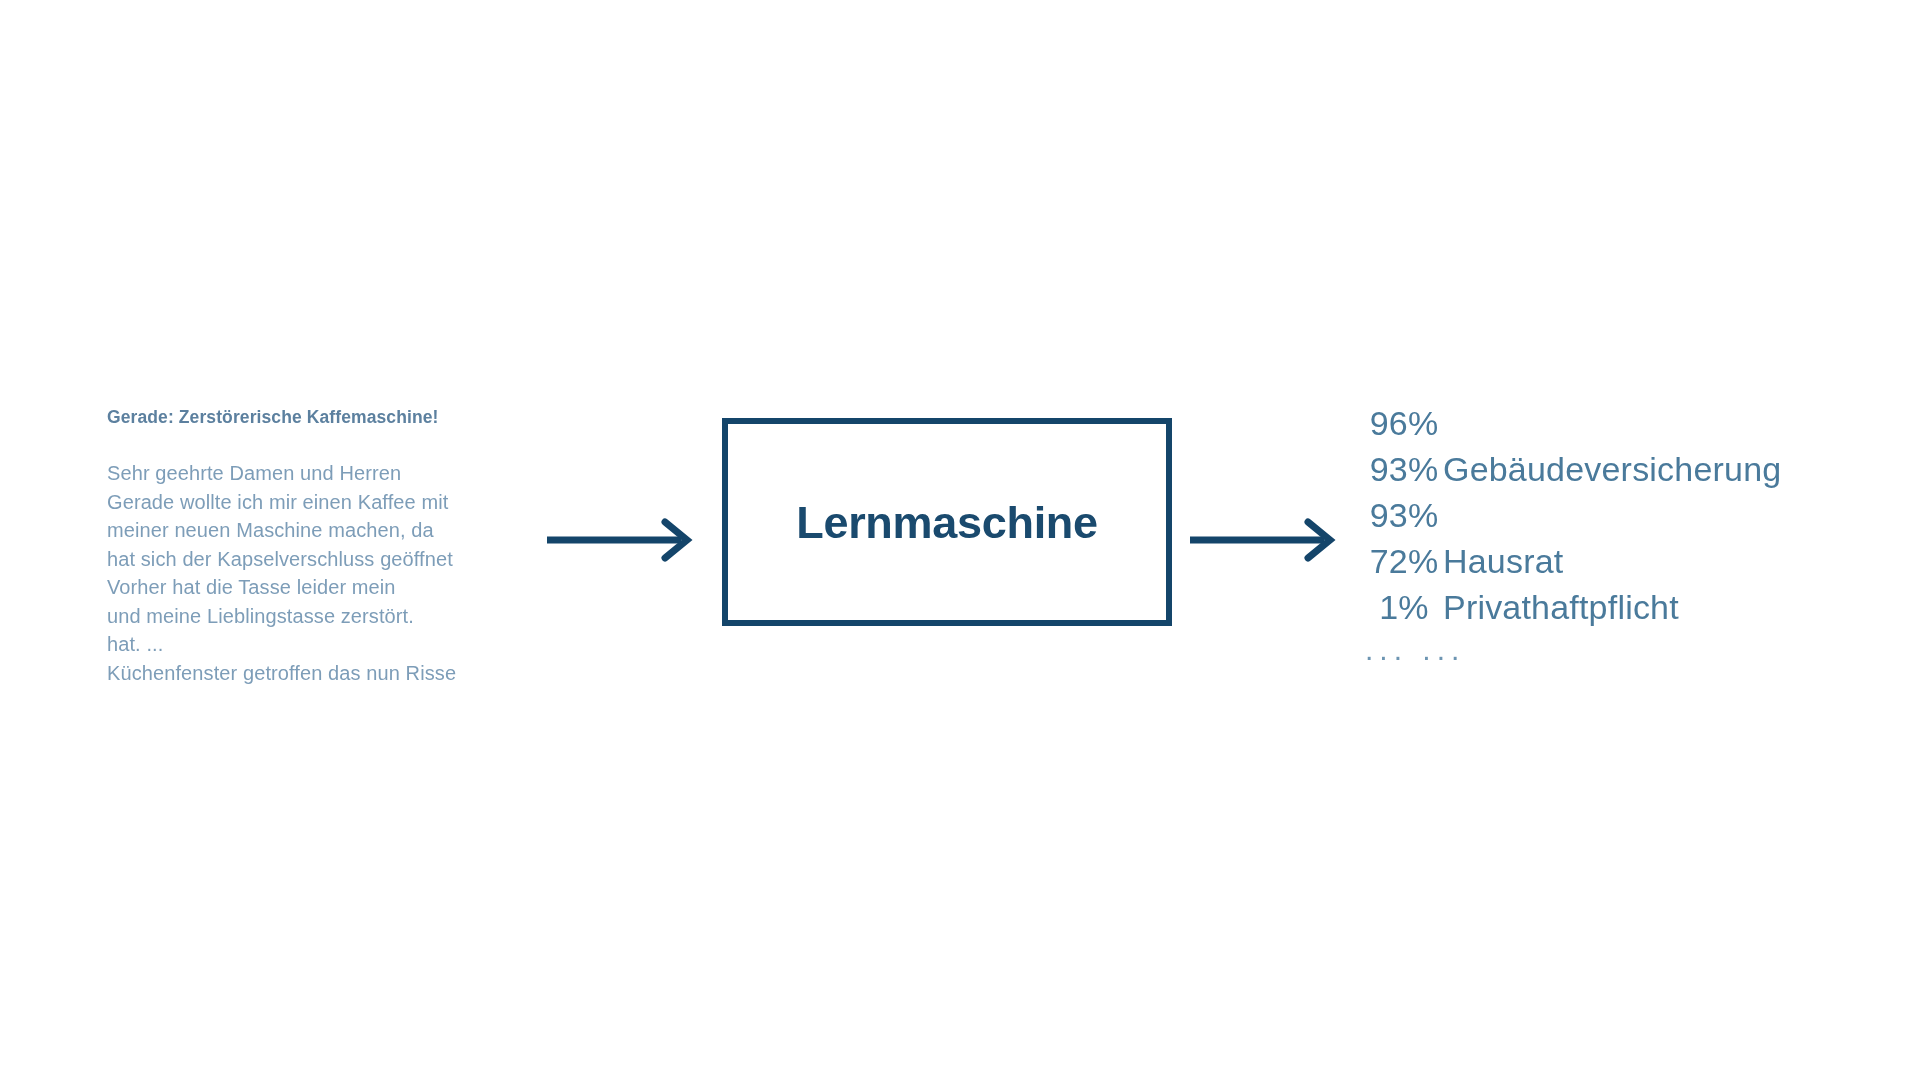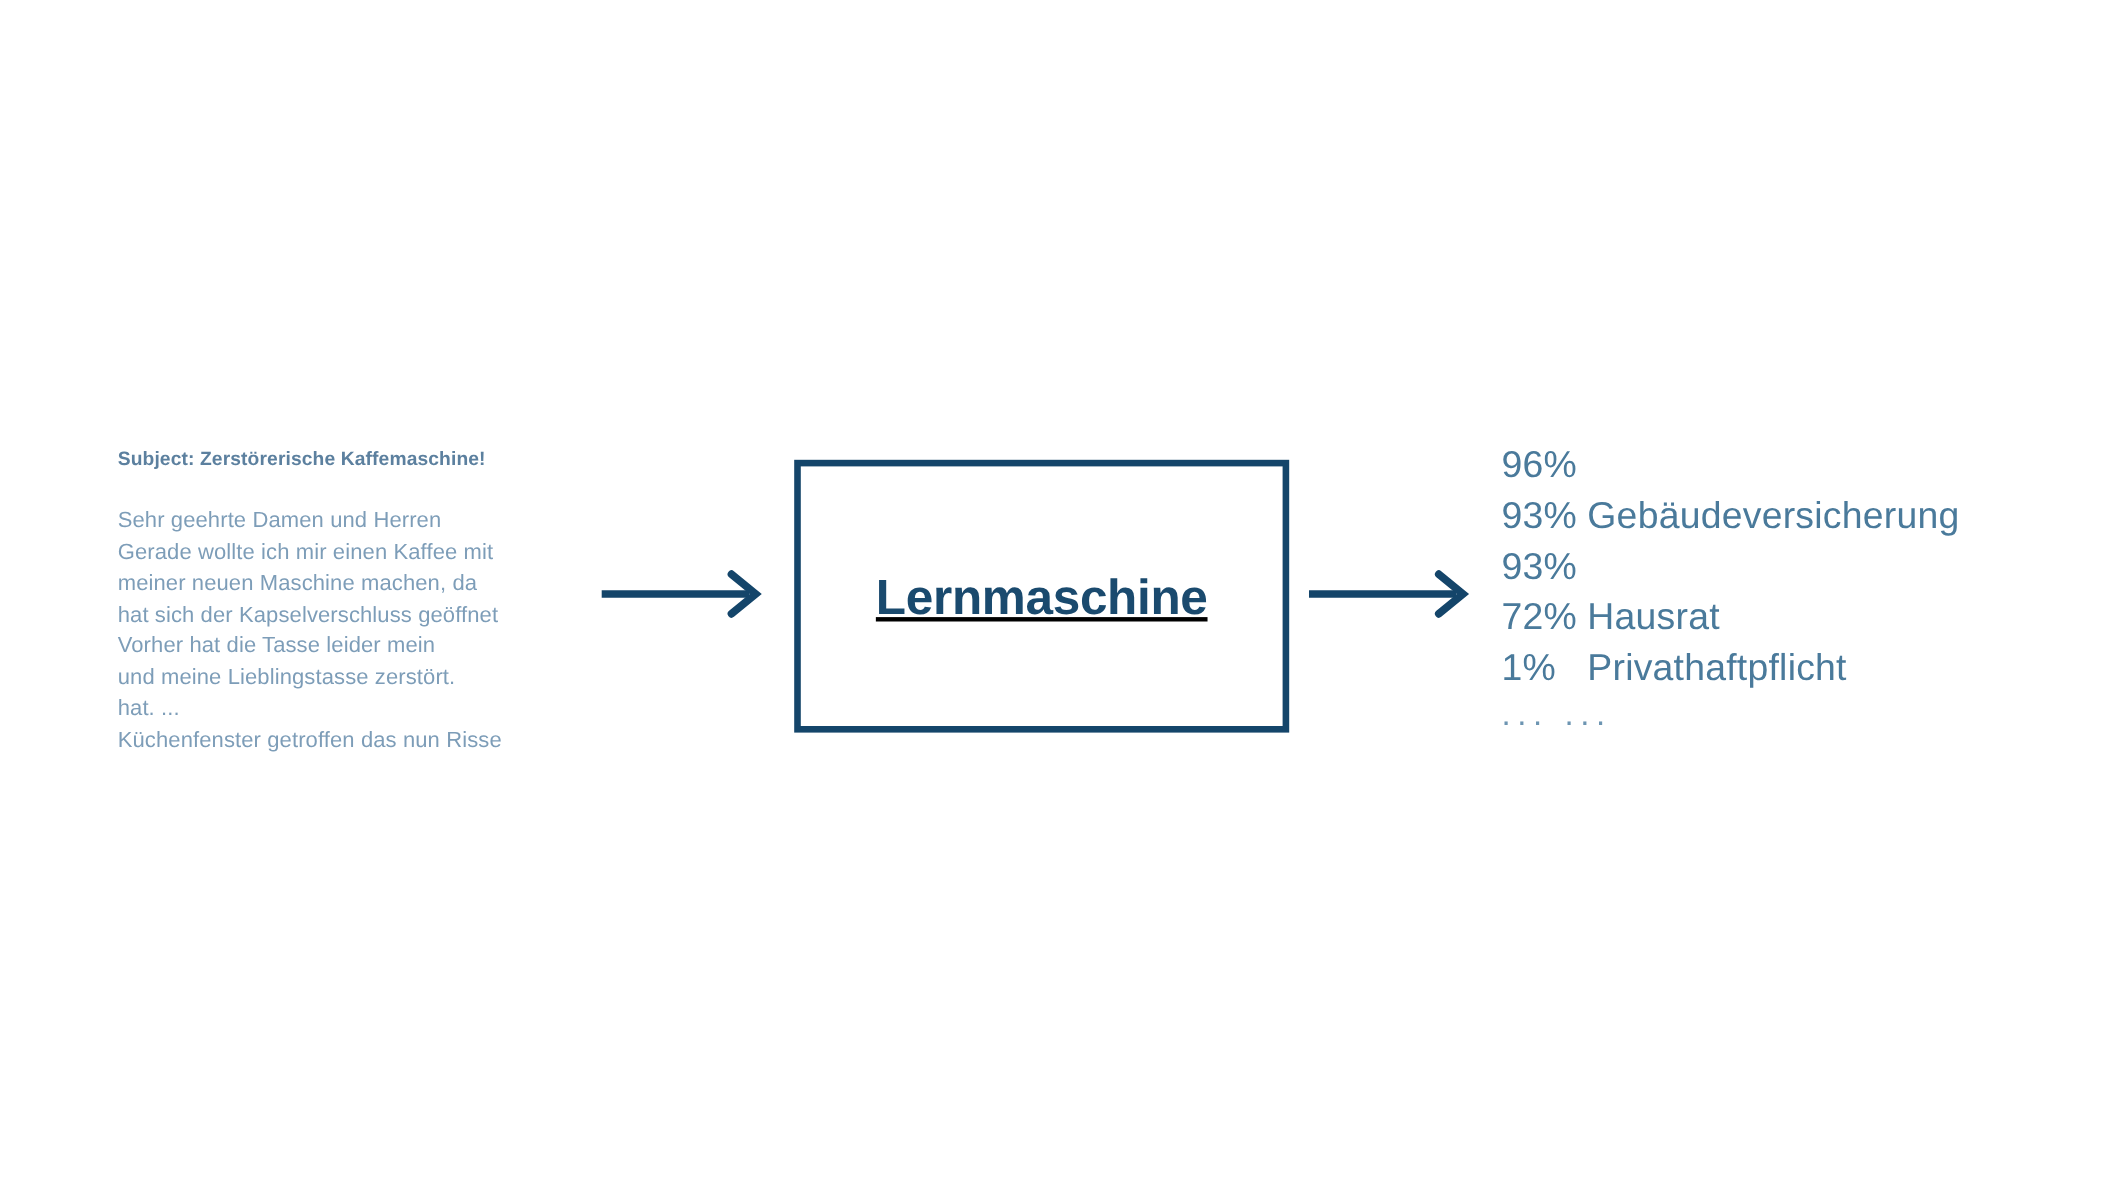--- a/index.html
+++ b/index.html
@@ -60,28 +60,27 @@
   .arrow svg { display: block; }
   .arrow-left  { left: 543px; top: 510px; width: 155px; }
   .arrow-right { left: 1186px; top: 510px; width: 155px; }
 
   
   .machine-box {
     position: absolute;
     left: 722px;
     top: 418px;
     width: 450px;
-    height: 248px;
+    height: 208px;
     box-sizing: border-box;
     border: 6px solid #14456a;
     background: #ffffff;
     display: flex;
     align-items: center;
     justify-content: center;
-    text-decoration: underline;
   }
   .machine-label {
     font-size: 45px;
     font-weight: bold;
     color: #1a4a6e;
     letter-spacing: -0.3px;
     line-height: 1;
     white-space: nowrap;
   }
 
@@ -94,20 +93,21 @@
   }
   .pred-row {
     display: flex;
     align-items: baseline;
     height: 46px;
     font-size: 34px;
     color: #4a7a9b;
     letter-spacing: 0.2px;
     line-height: 46px;
     white-space: nowrap;
+    text-align: center;
   }
   .pred-pct {
     display: inline-block;
     width: 78px;
     flex: 0 0 78px;
   }
   .pred-label { display: inline-block; }
   .pred-row.ellipsis {
     font-size: 30px;
     height: 46px;
@@ -115,21 +115,21 @@
     color: #6d95b2;
     letter-spacing: 6px;
   }
 </style>
 </head>
 <body>
 
 <div class="canvas">
 
   <div class="email-block">
-    <div class="email-subject">Subject: Zerstörerische Kaffemaschine!</div>
+    <div class="email-subject">Gerade: Zerstörerische Kaffemaschine!</div>
     <div class="email-body">
       <span class="line">Sehr geehrte Damen und Herren</span>
       <span class="line">Gerade wollte ich mir einen Kaffee mit</span>
       <span class="line">meiner neuen Maschine machen, da</span>
       <span class="line">hat sich der Kapselverschluss geöffnet</span>
       <span class="line">Vorher hat die Tasse leider mein</span>
       <span class="line">und meine Lieblingstasse zerstört.</span>
       <span class="line">hat. ...</span>
       <span class="line">Küchenfenster getroffen das nun Risse</span>
     </div>

